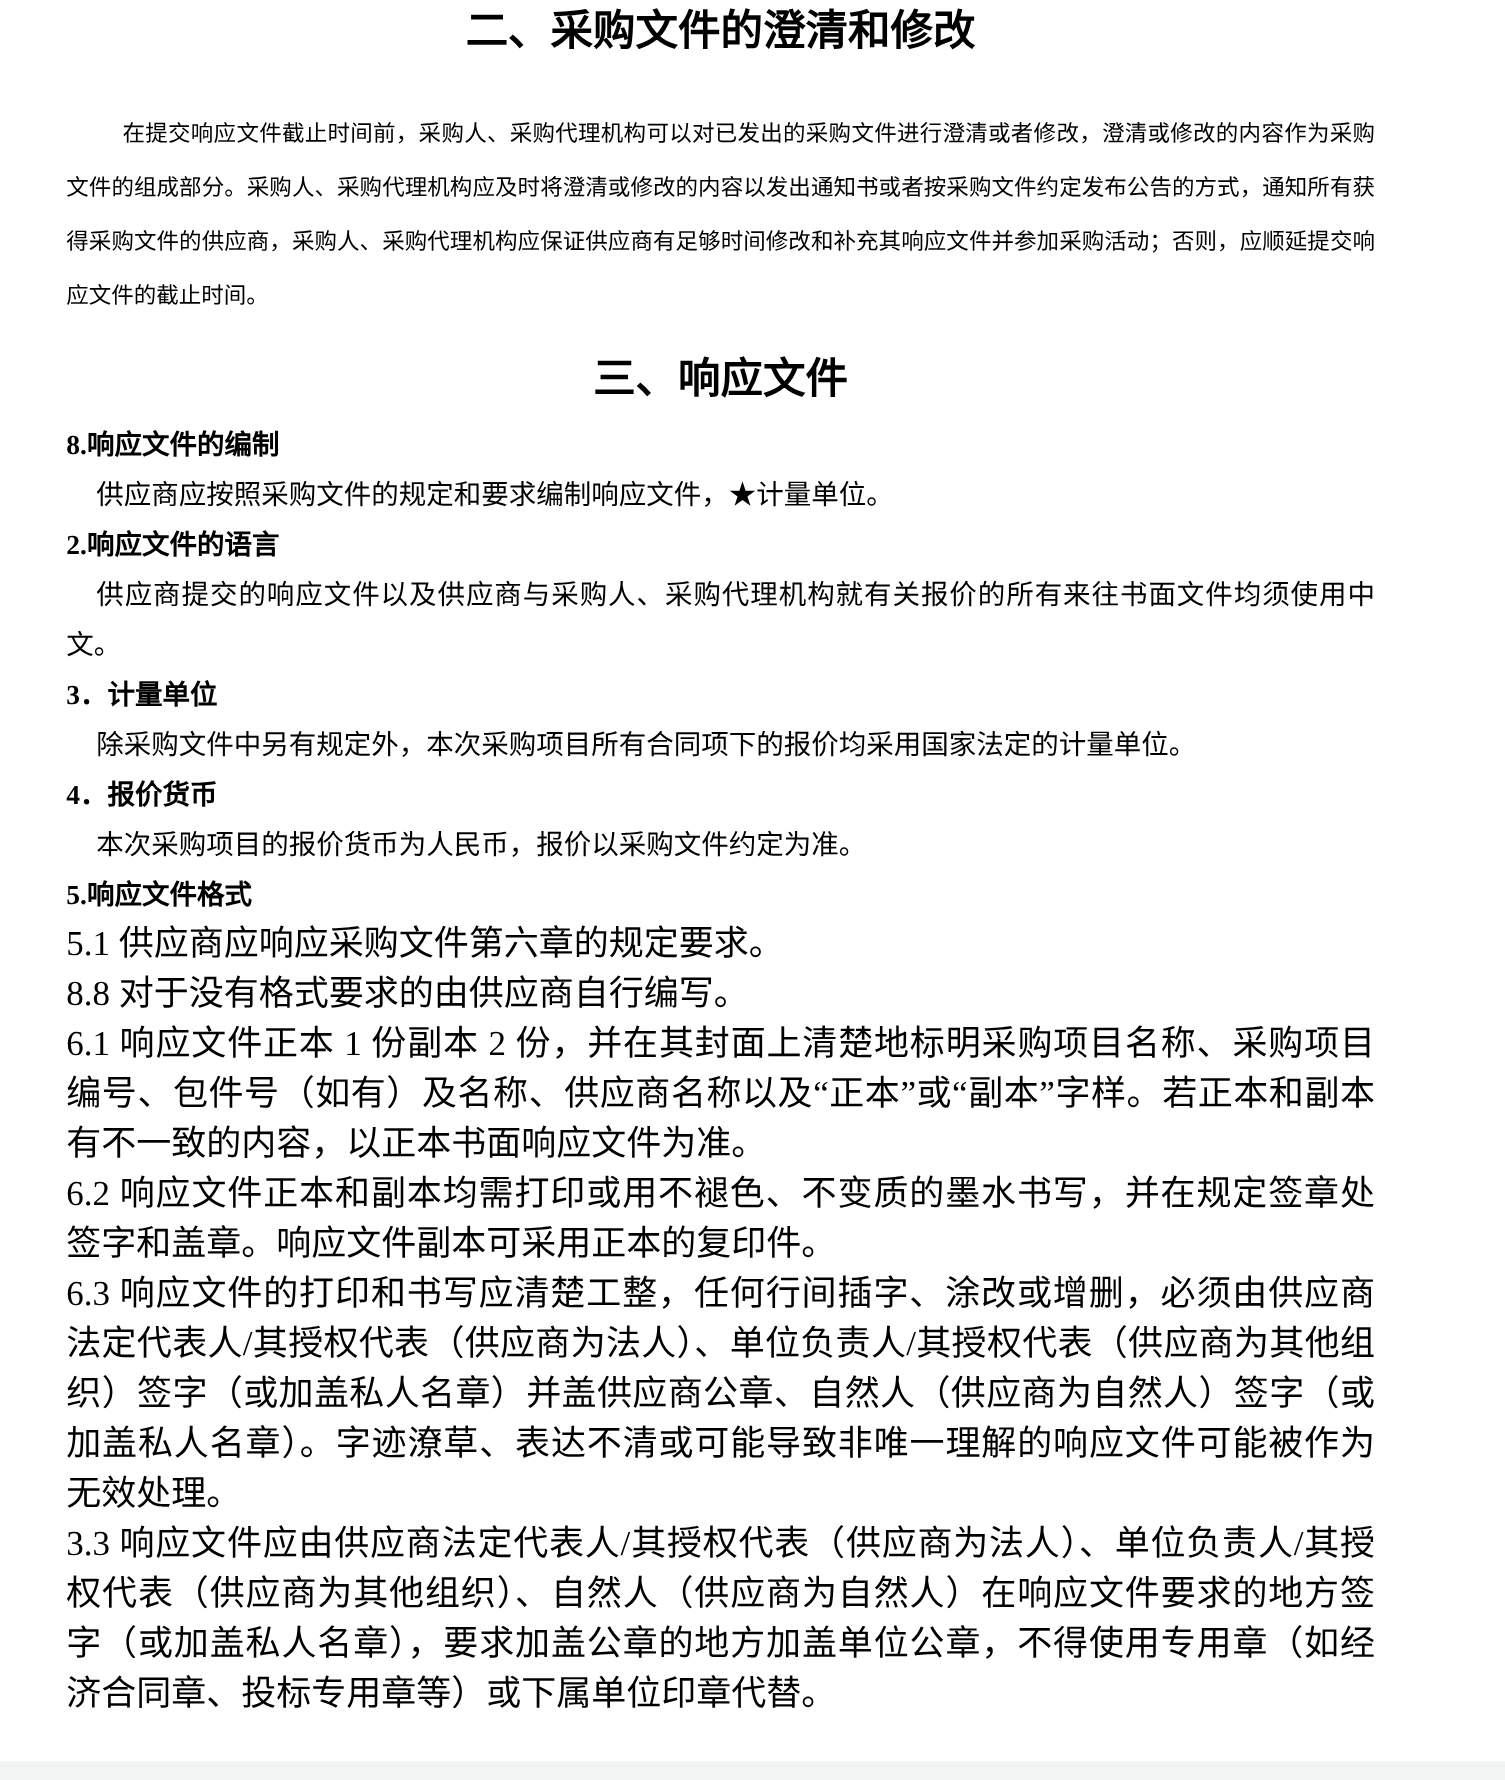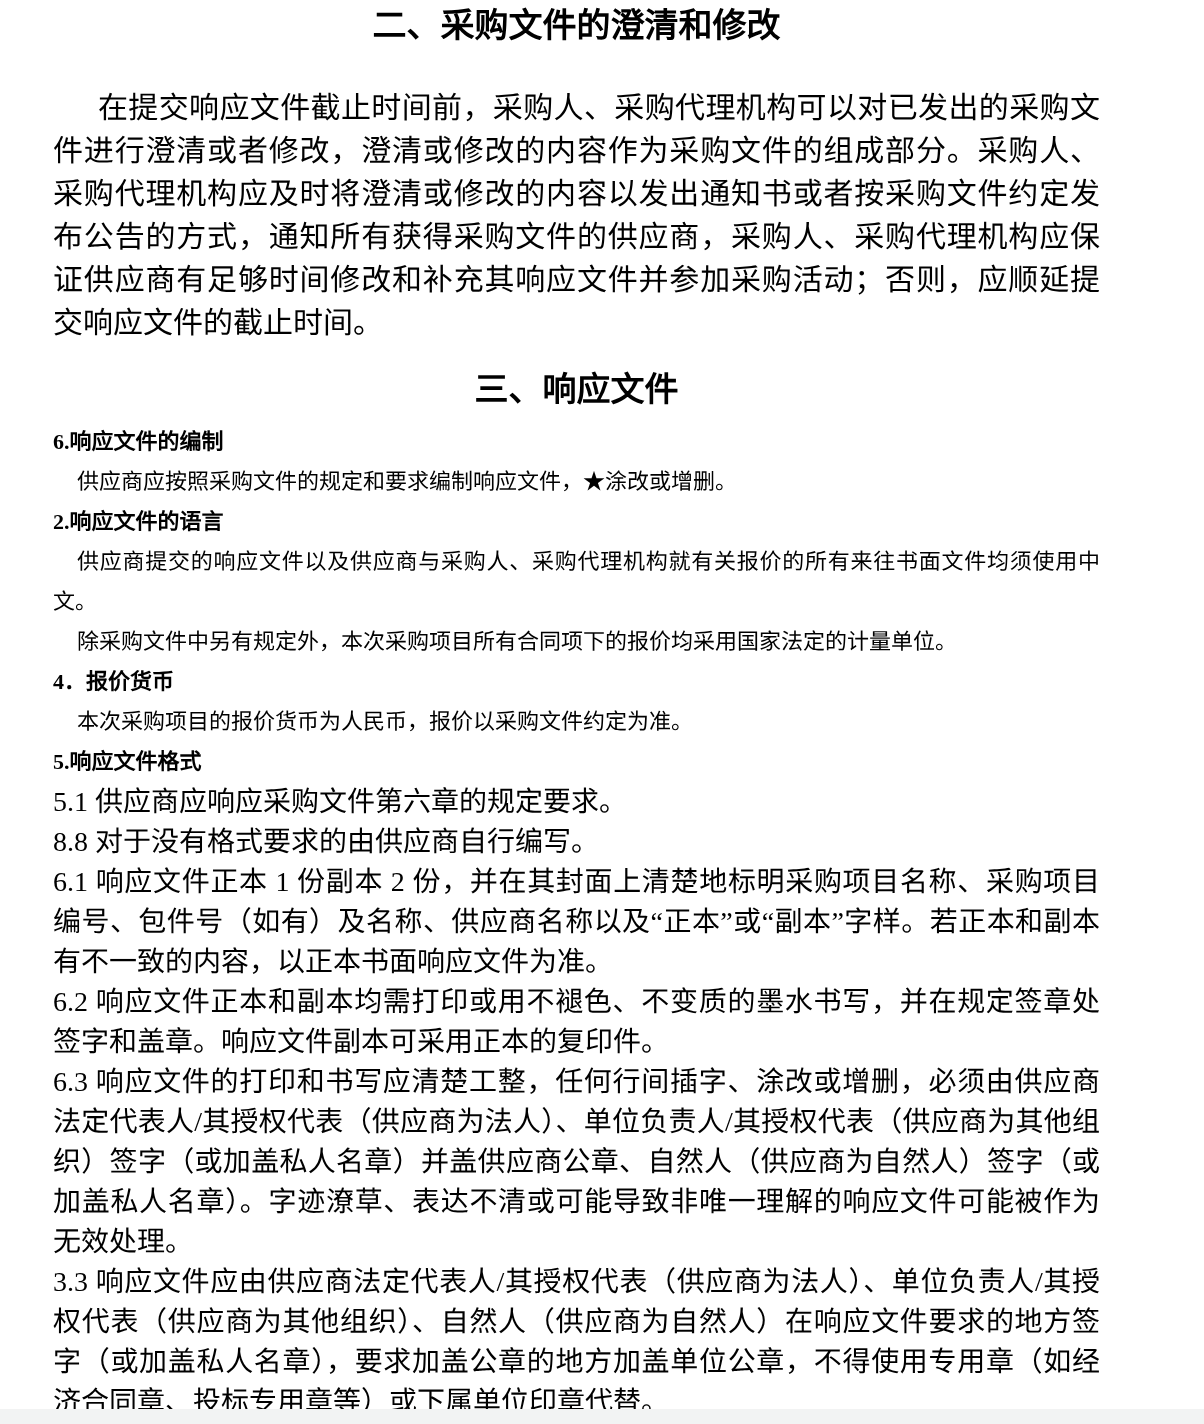--- a/index.html
+++ b/index.html
@@ -26,21 +26,21 @@
     margin: 0;
   }
   .sec-title.first {
     margin-bottom: 38px;
   }
   .sec-title.second {
     margin-top: 24px;
     margin-bottom: 10px;
   }
   .intro-para {
-    font-size: 30px;
+    font-size: 18px;
     line-height: 43px;
     text-align: justify;
     text-justify: inter-ideograph;
     text-indent: 45px;
     margin: 0;
   }
   .item-heading {
     font-size: 22px;
     font-weight: 700;
     line-height: 40px;
@@ -76,26 +76,27 @@
 <div class="page">
 
   <h1 class="sec-title first">二、采购文件的澄清和修改</h1>
 
   <p class="intro-para">在提交响应文件截止时间前，采购人、采购代理机构可以对已发出的采购文件进行澄清或者修改，澄清或修改的内容作为采购文件的组成部分。采购人、采购代理机构应及时将澄清或修改的内容以发出通知书或者按采购文件约定发布公告的方式，通知所有获得采购文件的供应商，采购人、采购代理机构应保证供应商有足够时间修改和补充其响应文件并参加采购活动；否则，应顺延提交响应文件的截止时间。</p>
 
   <h1 class="sec-title second">三、响应文件</h1>
 
   <div>
 
-    <h2 class="item-heading">6.响应文件的编制</h2>
-    <p class="item-body">供应商应按照采购文件的规定和要求编制响应文件，★涂改或增删。</p>
+    <h2 class="item-heading">8.响应文件的编制</h2>
+    <p class="item-body">供应商应按照采购文件的规定和要求编制响应文件，★计量单位。</p>
 
     <h2 class="item-heading">2.响应文件的语言</h2>
     <p class="item-body">供应商提交的响应文件以及供应商与采购人、采购代理机构就有关报价的所有来往书面文件均须使用中文。</p>
 
+    <h2 class="item-heading">3．计量单位</h2>
     <p class="item-body">除采购文件中另有规定外，本次采购项目所有合同项下的报价均采用国家法定的计量单位。</p>
 
     <h2 class="item-heading">4．报价货币</h2>
     <p class="item-body">本次采购项目的报价货币为人民币，报价以采购文件约定为准。</p>
 
     <h2 class="item-heading">5.响应文件格式</h2>
     <p class="clause">5.1 供应商应响应采购文件第六章的规定要求。</p>
     <p class="clause">8.8 对于没有格式要求的由供应商自行编写。</p>
 
     <p class="clause">6.1 响应文件正本 1 份副本 2 份，并在其封面上清楚地标明采购项目名称、采购项目编号、包件号（如有）及名称、供应商名称以及“正本”或“副本”字样。若正本和副本有不一致的内容，以正本书面响应文件为准。</p>

